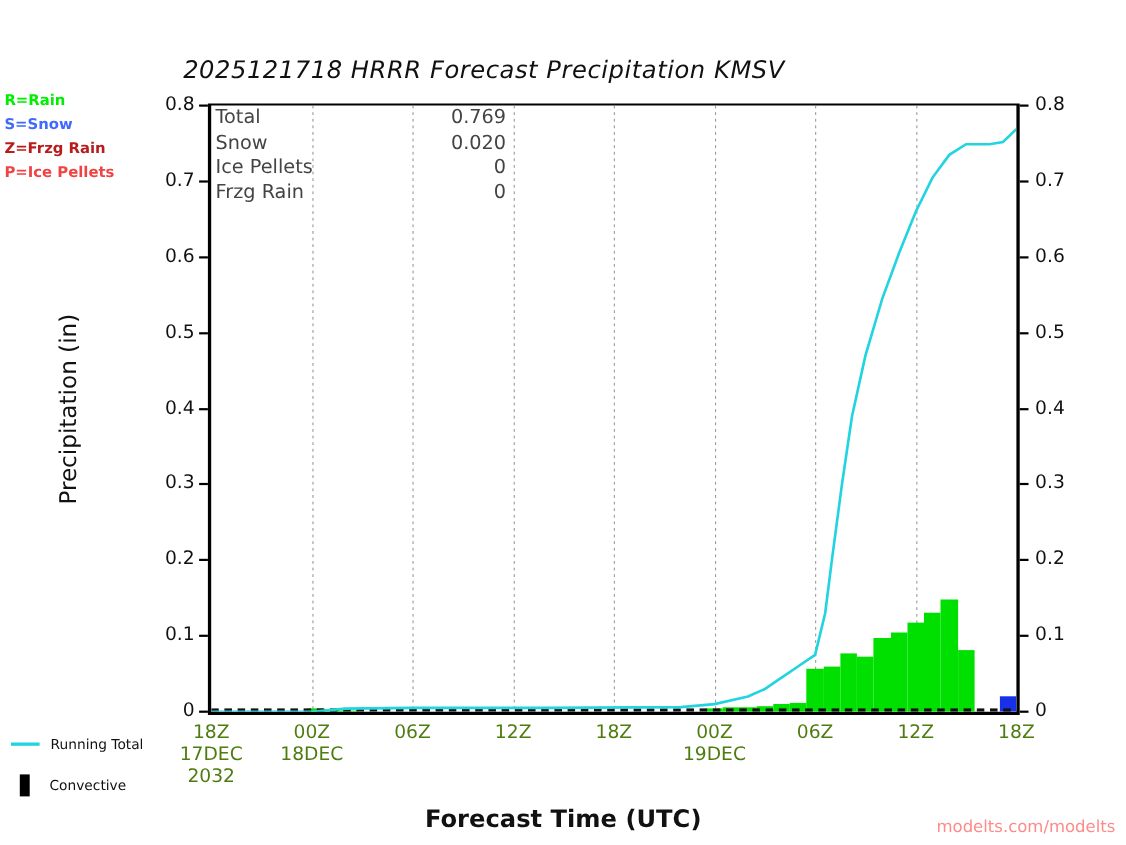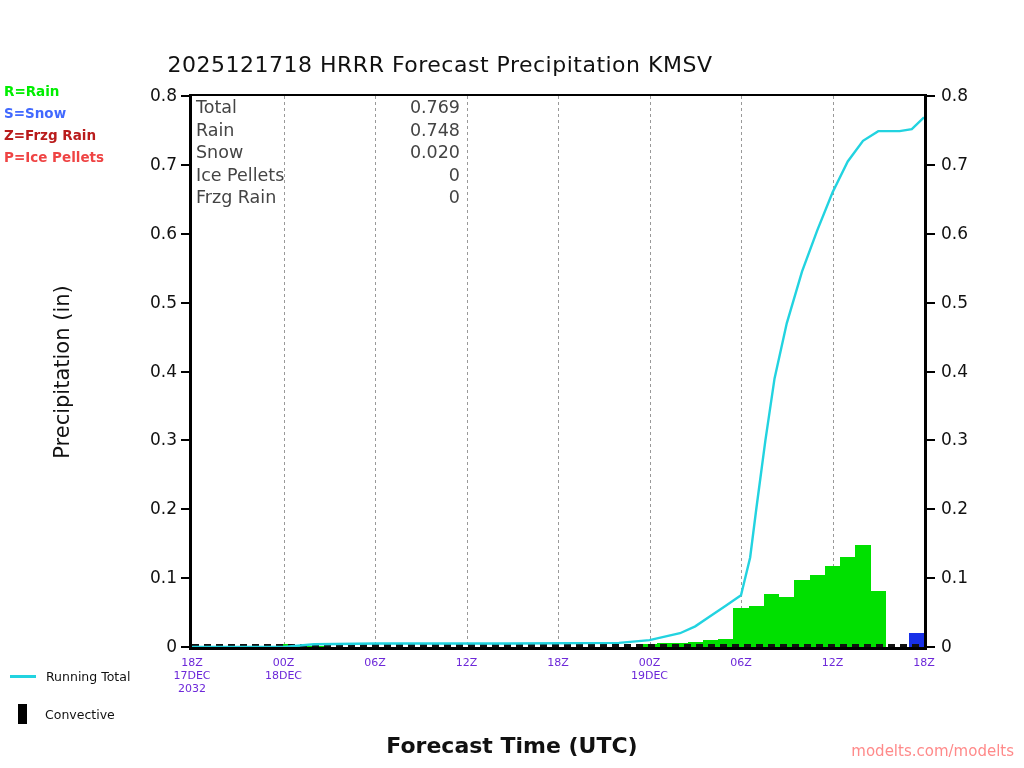--- a/index.html
+++ b/index.html
@@ -6,21 +6,21 @@
   body{
     width:1024px;height:768px;background:#ffffff;
     font-family:"DejaVu Sans","Liberation Sans",sans-serif;
     position:relative;overflow:hidden;
   }
   .abs{position:absolute;}
 
   
   #chart-title{
     left:0;top:52px;width:880px;text-align:center;
-    font-size:22px;color:#111;letter-spacing:.5px;
+    font-size:22px;color:#111;letter-spacing:.5px;font-style:italic;
   }
 
   
   #ptype-legend{left:4px;top:80px;font-size:13.5px;line-height:22px;font-weight:bold;}
   #ptype-legend div{white-space:nowrap;}
 
   
   #y-axis-title{
     left:-88px;top:360px;width:300px;text-align:center;
     transform:rotate(-90deg);transform-origin:center center;
@@ -43,21 +43,21 @@
   .vgrid{position:absolute;top:0;bottom:0;width:1px;
     background-image:linear-gradient(to bottom,#999 50%,transparent 50%);
     background-size:1px 6px;}
 
   
   .ytick-l{position:absolute;text-align:right;width:60px;font-size:17px;color:#111;}
   .ytick-r{position:absolute;text-align:left;width:60px;font-size:17px;color:#111;}
   .tickmark-l{position:absolute;width:8px;height:2px;background:#000;}
   .tickmark-r{position:absolute;width:8px;height:2px;background:#000;}
 
-  .xtick{position:absolute;text-align:center;width:120px;font-size:11px;color:#6d28d9;}
+  .xtick{position:absolute;text-align:center;width:120px;font-size:17px;color:#4d7c0f;}
   .xtick .d2{display:block;}
   .xtick .d3{display:block;}
 
   
   #totals-box{
     left:192px;top:96px;width:272px;
     font-size:17.5px;color:#444;line-height:22.6px;
     background:transparent;
   }
   #totals-head{
@@ -192,24 +192,20 @@
     <div class="xtick" style="left: 864px; top: 656px;"><span>18Z</span></div>
   </div>
 
 <div class="abs" id="totals-box">
   <div id="totals-rows">
       <div class="totrow">
         <span class="lbl">Total</span>
         <span class="val">0.769</span>
       </div>
       <div class="totrow">
-        <span class="lbl">Rain</span>
-        <span class="val">0.748</span>
-      </div>
-      <div class="totrow">
         <span class="lbl">Snow</span>
         <span class="val">0.020</span>
       </div>
       <div class="totrow">
         <span class="lbl">Ice Pellets</span>
         <span class="val">0</span>
       </div>
       <div class="totrow">
         <span class="lbl">Frzg Rain</span>
         <span class="val">0</span>

